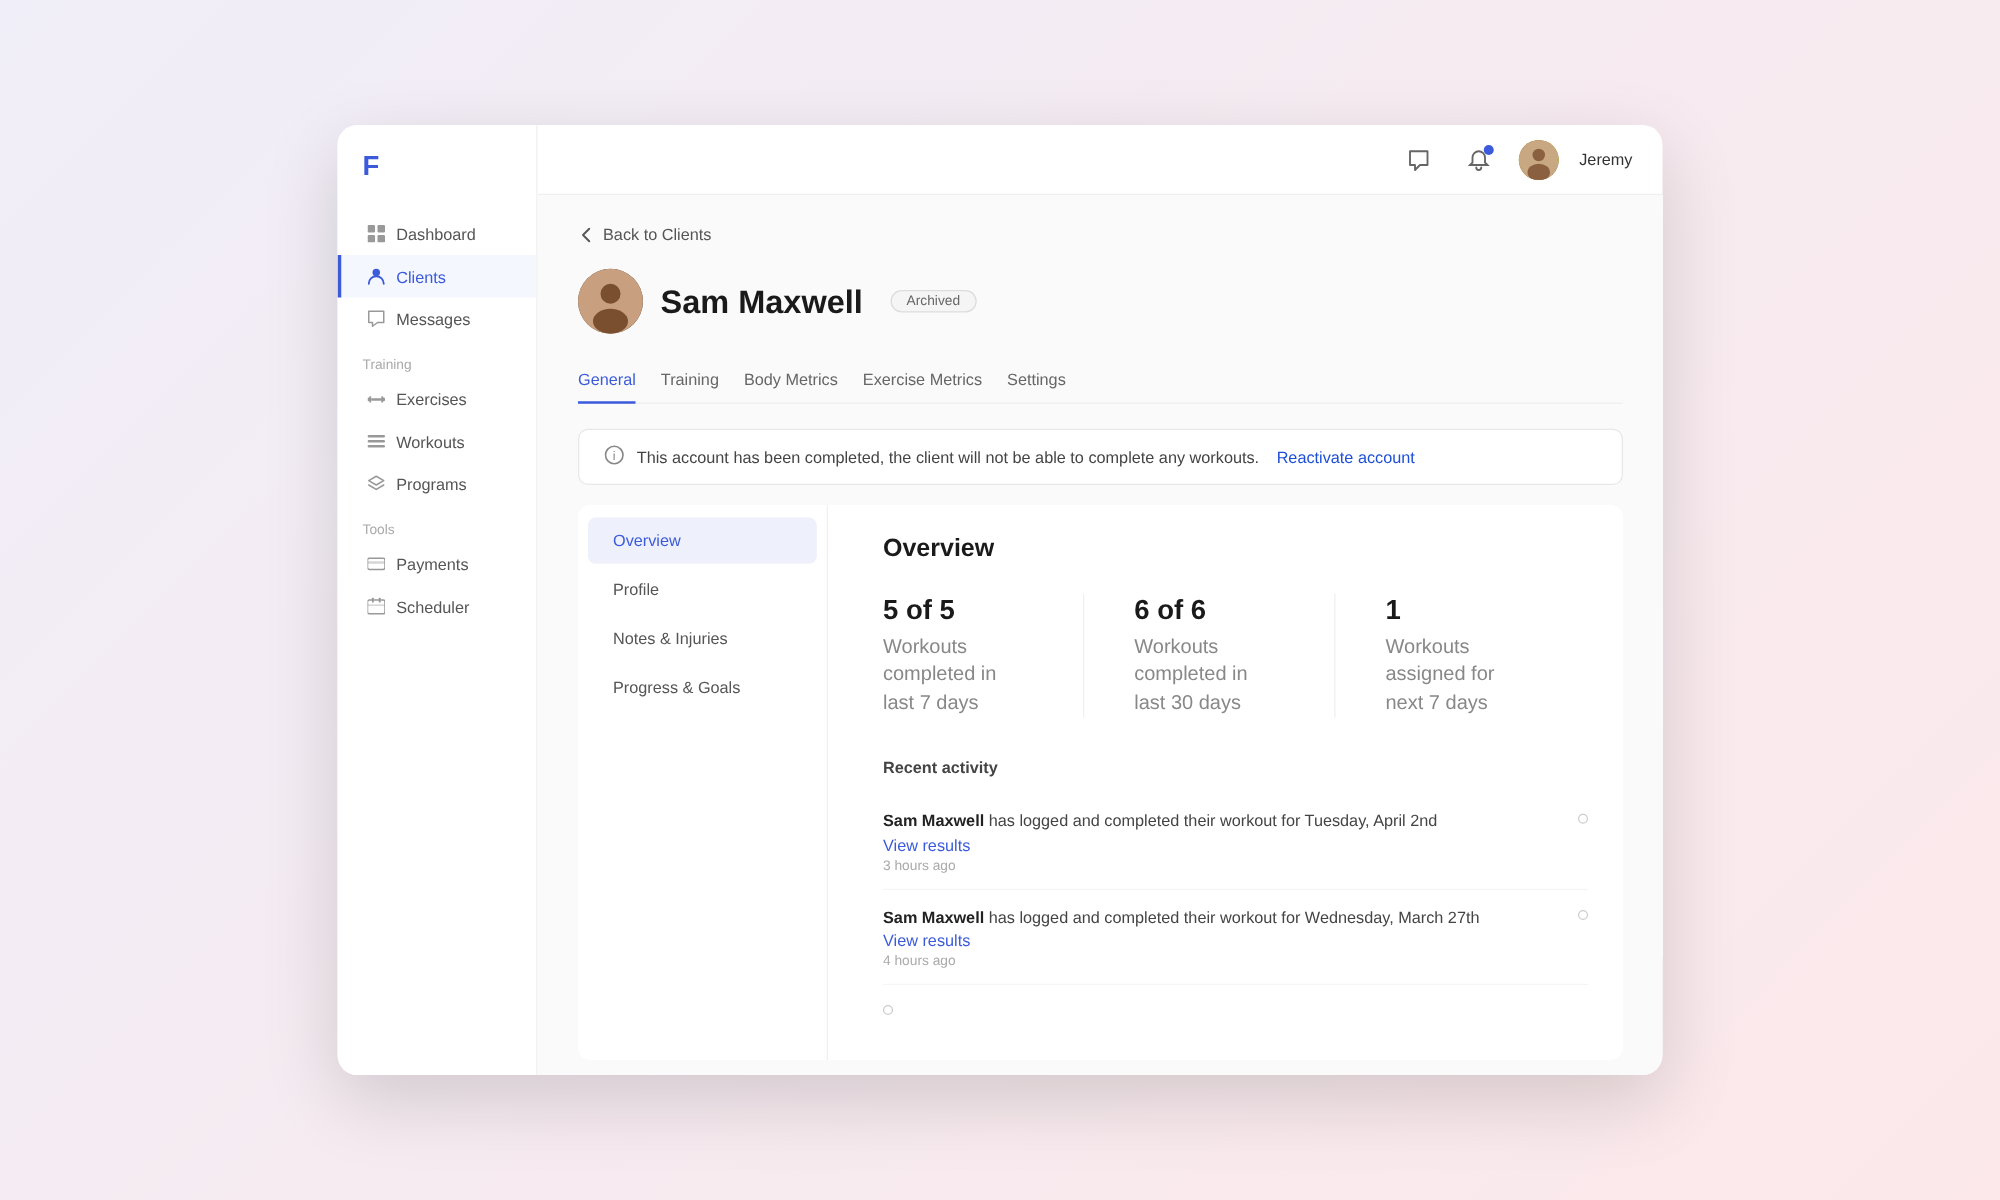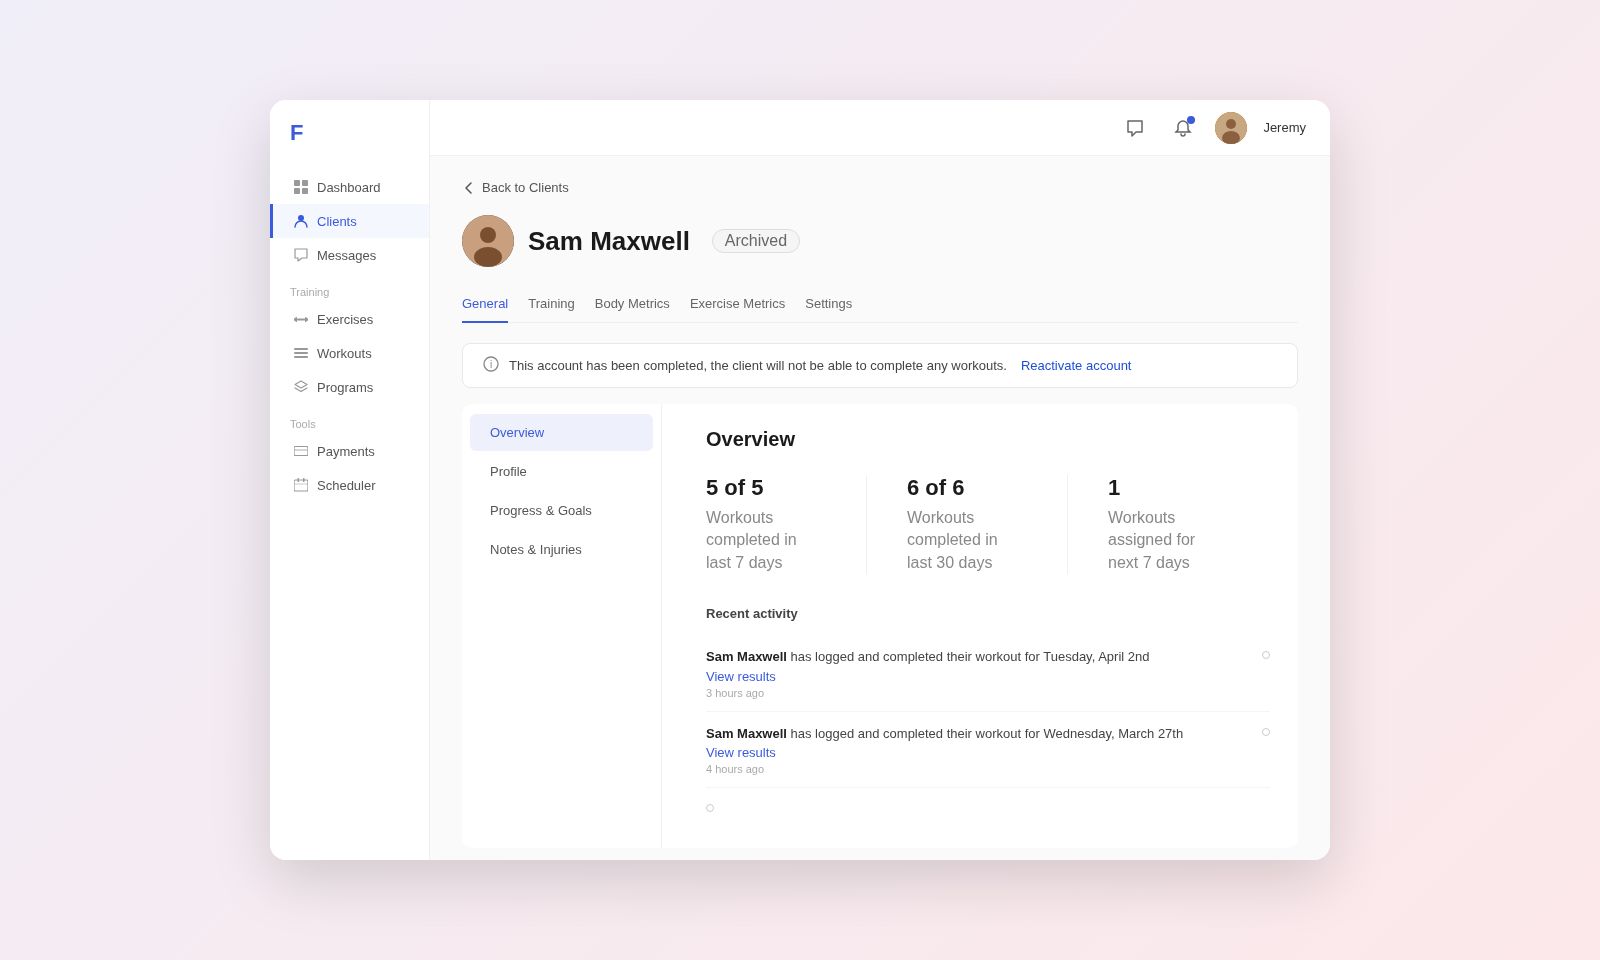--- a/index.html
+++ b/index.html
@@ -159,21 +159,21 @@
     .client-name {
       font-size: 26px;
       font-weight: 700;
       color: #1a1a1a;
     }
     .archived-badge {
       background: #f5f5f5;
       border: 1px solid #ddd;
       border-radius: 20px;
       padding: 2px 12px;
-      font-size: 16px;
+      font-size: 11px;
       color: #666;
       margin-left: 8px;
     }
     
     .tabs {
       display: flex;
       gap: 20px;
       border-bottom: 1px solid #eee;
       margin-bottom: 20px;
     }
@@ -479,22 +479,22 @@
         <span>This account has been completed, the client will not be able to complete any workouts.</span>
         <span class="reactivate-link">Reactivate account</span>
       </div>
 
       <div class="card">
         <div class="two-col">
 
           <div class="sidebar-menu">
             <div class="sidebar-menu-item active">Overview</div>
             <div class="sidebar-menu-item">Profile</div>
+            <div class="sidebar-menu-item">Notes &amp; Injuries</div>
             <div class="sidebar-menu-item">Progress &amp; Goals</div>
-            <div class="sidebar-menu-item">Notes &amp; Injuries</div>
           </div>
 
           <div class="overview-panel">
             <div class="overview-title">Overview</div>
 
             <div class="stats-row">
               <div class="stat-item">
                 <div class="stat-value">5 of 5</div>
                 <div class="stat-label">Workouts completed in last 7 days</div>
               </div>

